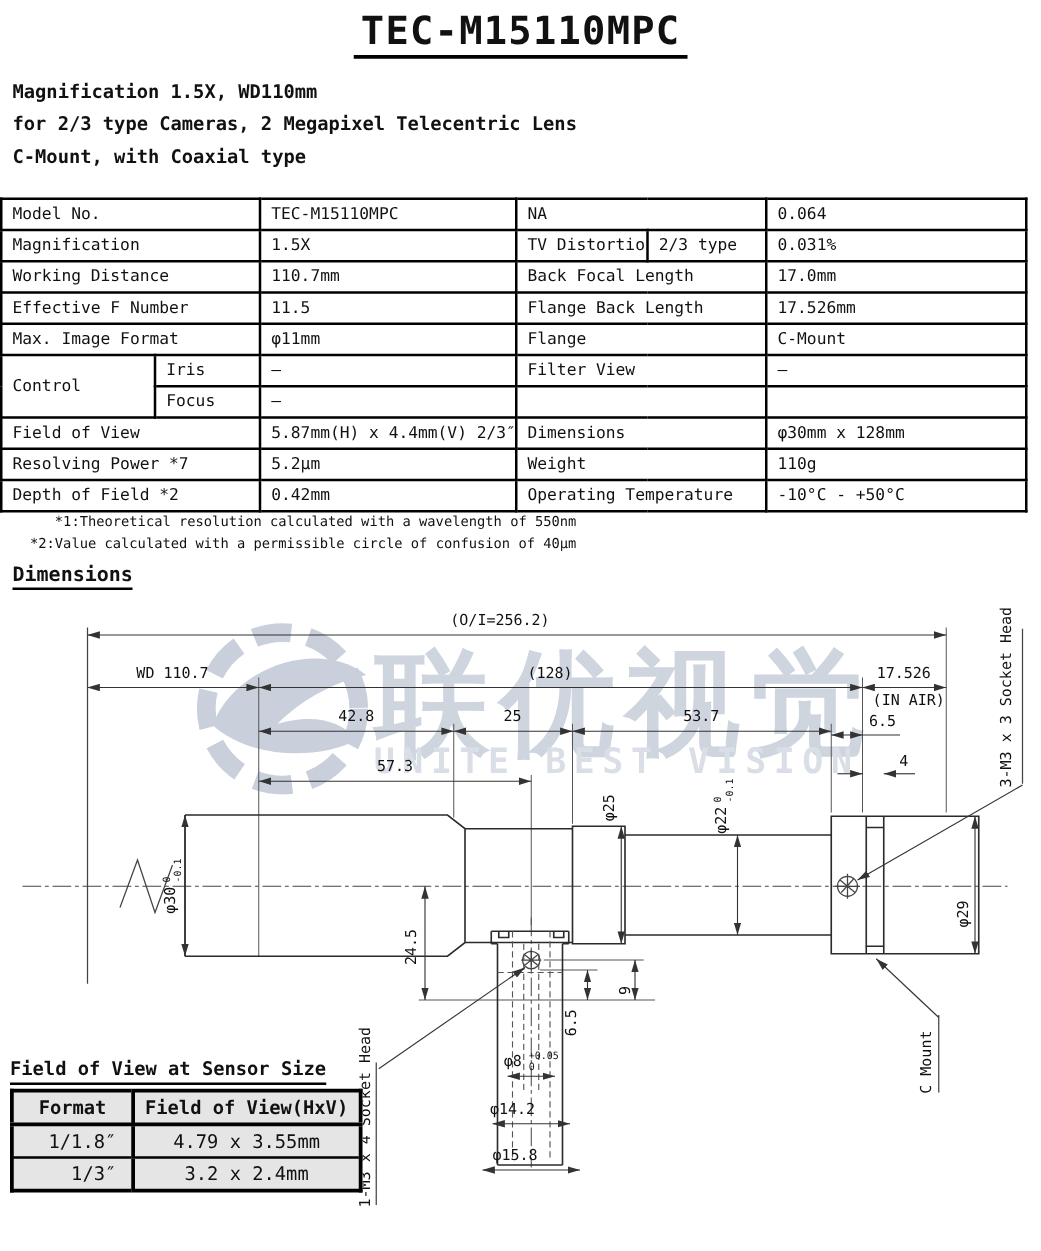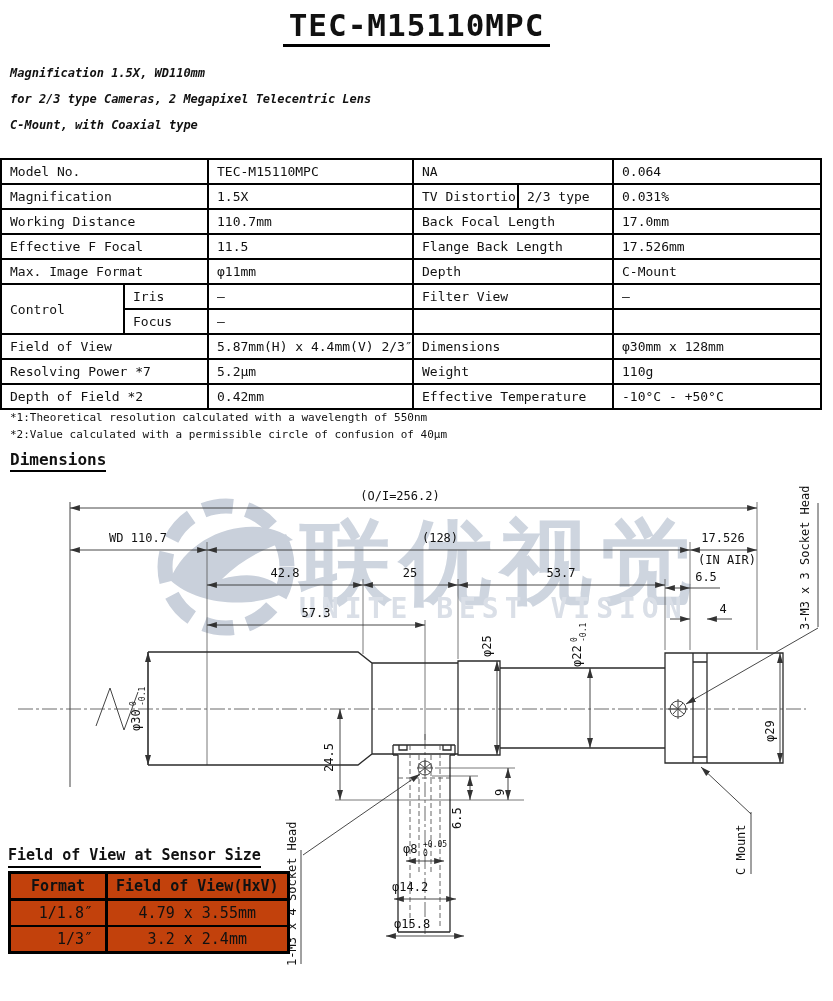--- a/index.html
+++ b/index.html
@@ -1,37 +1,37 @@
 <!DOCTYPE html>
 <html><head>
 <meta charset="utf-8">
 <title>TEC-M15110MPC</title>
 <style>
   html,body{margin:0;padding:0;background:#fff;}
   body{width:833px;height:1001px;position:relative;font-family:"DejaVu Sans Mono",monospace;color:#111;overflow:hidden;}
   .title-row{position:absolute;top:7px;left:0;width:833px;text-align:center;}
   .title{display:inline-block;font-size:31px;font-weight:bold;letter-spacing:1px;border-bottom:3px solid #000;padding:0 6px 1px 6px;white-space:nowrap;}
-  .subtitle{position:absolute;left:10px;top:60px;font-size:12px;font-weight:bold;line-height:26px;white-space:nowrap;font-style:italic;}
+  .subtitle{position:absolute;left:10px;top:60px;font-size:15px;font-weight:bold;line-height:26px;white-space:nowrap;}
   table.spec{position:absolute;left:0;top:158px;border-collapse:collapse;table-layout:fixed;width:820px;font-size:13px;}
   table.spec td{border:2px solid #000;height:25px;box-sizing:border-box;padding:0 2px 0 8px;white-space:nowrap;overflow:hidden;vertical-align:middle;}
-  .footnotes{position:absolute;left:10px;top:409px;font-size:11px;line-height:17px;white-space:nowrap;}
+  .footnotes{position:absolute;left:24px;top:409px;font-size:11px;line-height:17px;white-space:nowrap;text-align:right;}
   .dim-heading{position:absolute;left:10px;top:450px;font-size:16px;font-weight:bold;border-bottom:2px solid #000;padding-bottom:1px;}
   svg.drawing{position:absolute;left:0;top:482px;}
   .out{stroke:#2b2b2b;stroke-width:1.3;fill:none;stroke-linejoin:miter;}
   .thin{stroke:#444;stroke-width:1;fill:none;}
   .dim{stroke:#333;stroke-width:0.9;fill:none;}
   .ext{stroke:#555;stroke-width:0.8;fill:none;}
   .cl{stroke:#444;stroke-width:0.8;fill:none;stroke-dasharray:15 3 3 3;}
   .hid{stroke:#555;stroke-width:0.9;fill:none;stroke-dasharray:5 3;}
   .dt{font-family:"DejaVu Sans Mono",monospace;font-size:12px;fill:#111;}
   .tol{font-size:8px;}
   .fov{position:absolute;left:8px;top:845px;}
   .fov-heading{display:inline-block;font-size:15px;font-weight:bold;border-bottom:2px solid #000;padding-bottom:2px;margin-bottom:3px;white-space:nowrap;}
   table.fov-t{border-collapse:collapse;border:3px solid #000;background:#fff;font-size:15px;table-layout:fixed;}
-  table.fov-t th,table.fov-t td{border:2px solid #000;height:24px;box-sizing:content-box;padding:0 8px;background:#c2410c;white-space:nowrap;}
+  table.fov-t th,table.fov-t td{border:2px solid #000;height:24px;box-sizing:content-box;padding:0 8px;background:#e5e5e5;white-space:nowrap;}
   table.fov-t th{font-weight:bold;border-bottom:3px solid #000;text-align:center;}
   table.fov-t .fmt{width:74px;text-align:right;border-right:3px solid #000;padding-right:12px;}
   table.fov-t .fv{width:160px;text-align:center;}
 </style>
 </head>
 <body>
 
 <div class="title-row">
   <span class="title">TEC-M15110MPC</span>
 </div>
@@ -65,29 +65,29 @@
     <td>2/3 type</td>
     <td>0.031%</td>
   </tr>
   <tr>
     <td colspan="2">Working Distance</td>
     <td>110.7mm</td>
     <td colspan="2">Back Focal Length</td>
     <td>17.0mm</td>
   </tr>
   <tr>
-    <td colspan="2">Effective F Focal</td>
+    <td colspan="2">Effective F Number</td>
     <td>11.5</td>
     <td colspan="2">Flange Back Length</td>
     <td>17.526mm</td>
   </tr>
   <tr>
     <td colspan="2">Max. Image Format</td>
     <td>φ11mm</td>
-    <td colspan="2">Depth</td>
+    <td colspan="2">Flange</td>
     <td>C-Mount</td>
   </tr>
   <tr>
     <td rowspan="2">Control</td>
     <td>Iris</td>
     <td>–</td>
     <td colspan="2">Filter View</td>
     <td>–</td>
   </tr>
   <tr>
@@ -104,21 +104,21 @@
   </tr>
   <tr>
     <td colspan="2">Resolving Power *7</td>
     <td>5.2μm</td>
     <td colspan="2">Weight</td>
     <td>110g</td>
   </tr>
   <tr>
     <td colspan="2">Depth of Field *2</td>
     <td>0.42mm</td>
-    <td colspan="2">Effective Temperature</td>
+    <td colspan="2">Operating Temperature</td>
     <td>-10°C - +50°C</td>
   </tr>
 </tbody>
   </table>
 
 <div class="footnotes">
   <div>*1:Theoretical resolution calculated with a wavelength of 550nm</div>
   <div>*2:Value calculated with a permissible circle of confusion of 40μm</div>
 </div>
 

